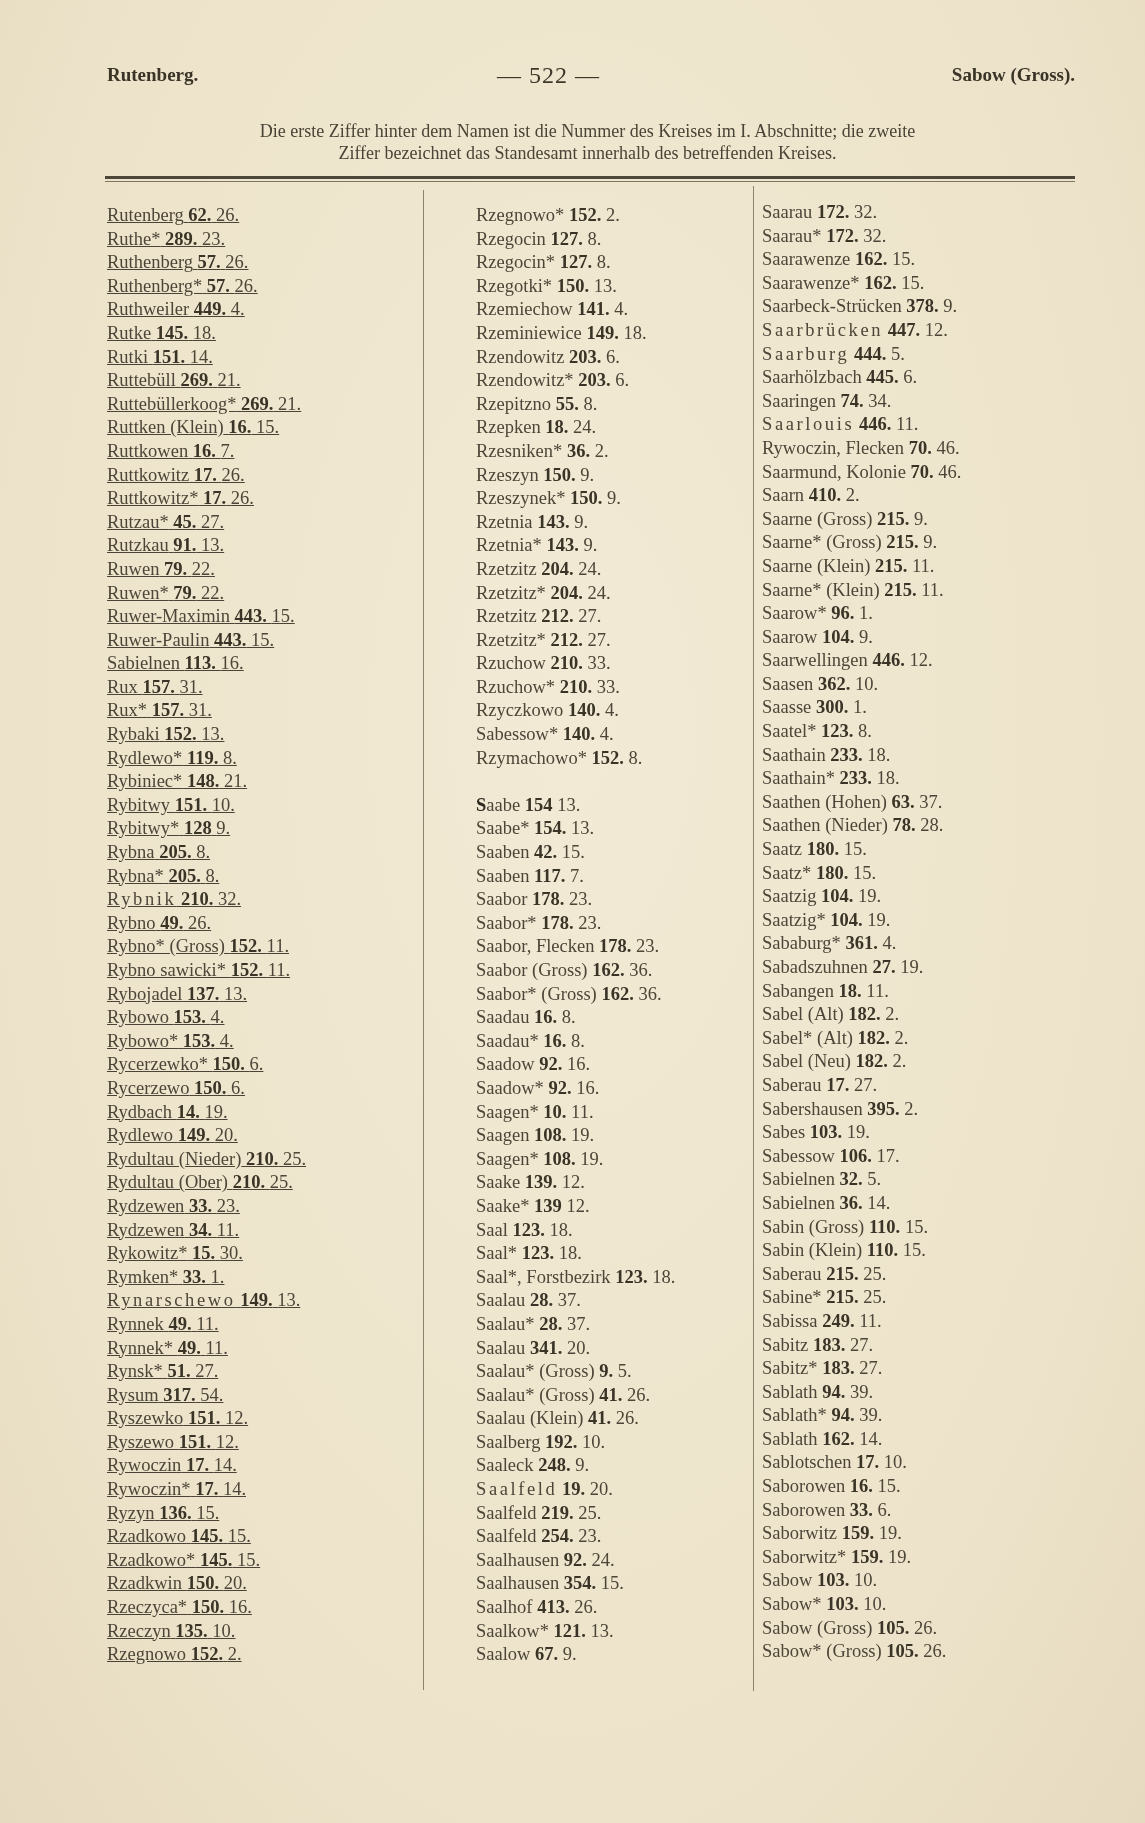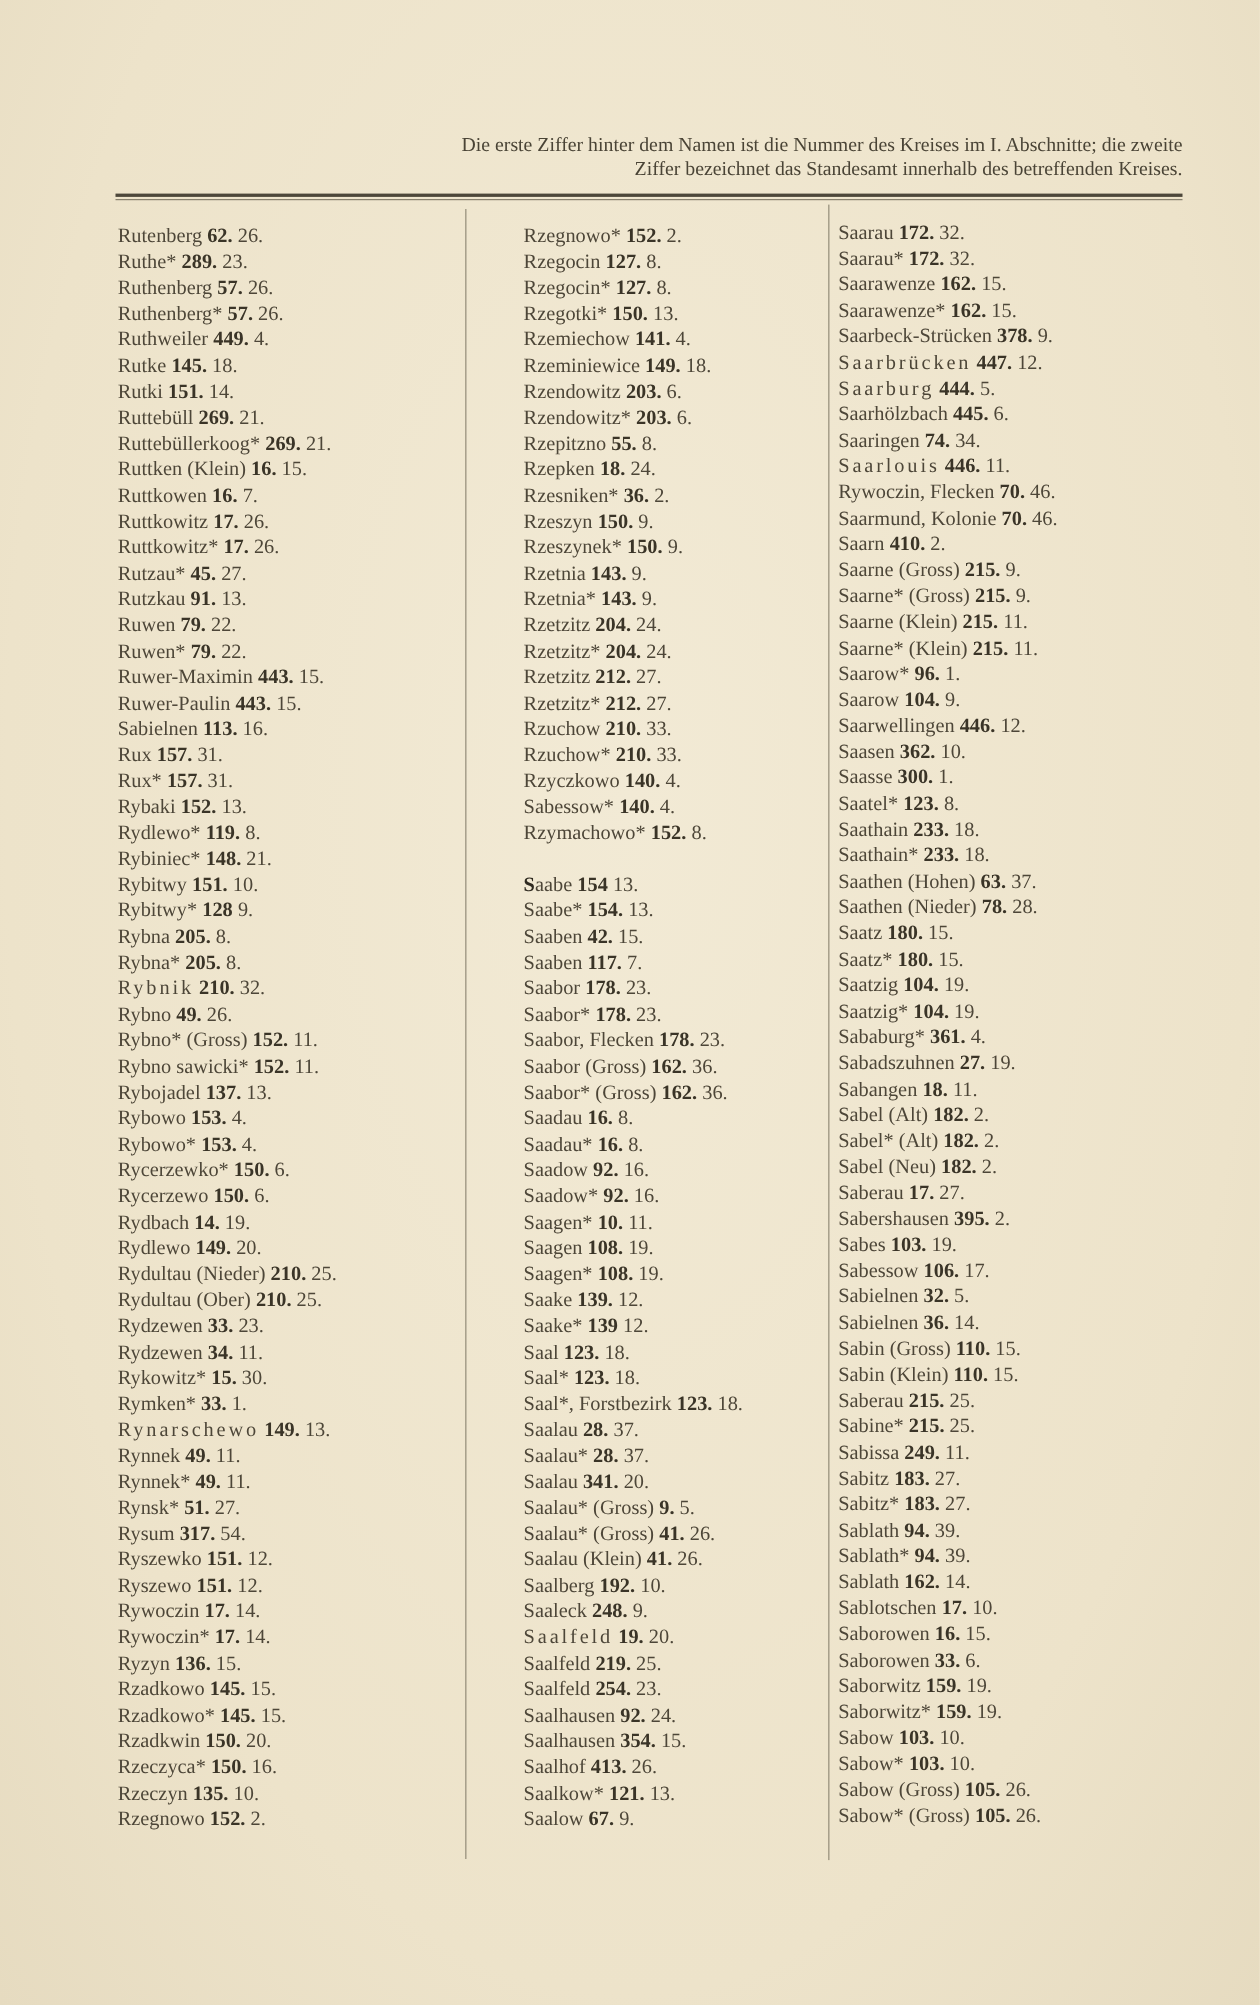--- a/index.html
+++ b/index.html
@@ -9,50 +9,55 @@
     color: #4a4436;
     font-family: "Liberation Serif", "DejaVu Serif", serif;
     position: relative; overflow: hidden;
   }
   .page { position: absolute; left: 0; top: 0; width: 1145px; height: 1823px;
     background: radial-gradient(ellipse at 50% 40%, #f2ead5 0%, #ede3ca 70%, #e6dbc0 100%); }
   .running-head { position: absolute; top: 64px; left: 107px; right: 70px; height: 30px; }
   .rh-left { position: absolute; left: 0; top: 0; font-size: 19px; font-weight: bold; color: #3a3427; }
   .rh-center { position: absolute; left: 390px; top: -2px; font-size: 24px; color: #3e382b; letter-spacing: 1px; }
   .rh-right { position: absolute; right: 0; top: 0; font-size: 19px; font-weight: bold; color: #3a3427; }
-  .note { position: absolute; top: 120px; left: 100px; width: 975px; text-align: right;
+  .note { position: absolute; top: 120px; left: 100px; width: 975px; text-align: center;
     font-size: 18px; line-height: 22px; color: #4a4436; }
   .rule-thick { position: absolute; top: 176px; left: 105px; width: 970px; height: 3px; background: #4d473a; }
   .rule-thin { position: absolute; top: 181px; left: 105px; width: 970px; height: 1px; background: #7d7664; }
   .divider { position: absolute; width: 1px; background: #8a8370; }
   .col { position: absolute; top: 204px; }
   .entry { height: 23.6px; line-height: 23.6px; font-size: 18.5px; white-space: nowrap; color: #4d4638; }
   .entry .num1 { font-weight: bold; color: #3a3427; }
   .entry.spaced .name { letter-spacing: 2.6px; }
   .gap { height: 23.6px; }
   .initial { font-weight: bold; color: #2f2a20; }
 </style>
 </head>
 <body>
 
 <div class="page">
 
+  <div class="running-head">
+    <span class="rh-left">Rutenberg.</span>
+    <span class="rh-center">— 522 —</span>
+    <span class="rh-right">Sabow (Gross).</span>
+  </div>
 
   <div class="note">
     <div>Die erste Ziffer hinter dem Namen ist die Nummer des Kreises im I. Abschnitte; die zweite</div>
     <div>Ziffer bezeichnet das Standesamt innerhalb des betreffenden Kreises.</div>
   </div>
 
   <div class="rule-thick"></div>
   <div class="rule-thin"></div>
 
   <div class="divider" style="left:423px; top:190px; height:1500px;"></div>
   <div class="divider" style="left:753px; top:186px; height:1505px;"></div>
 
-  <div class="col" style="left:107px;">
+  <div class="col" style="left:107px;text-decoration:underline;">
       <div class="entry"><span class="name">Rutenberg</span> <span class="num1">62.</span> <span class="num2">26.</span></div>
       <div class="entry"><span class="name">Ruthe*</span> <span class="num1">289.</span> <span class="num2">23.</span></div>
       <div class="entry"><span class="name">Ruthenberg</span> <span class="num1">57.</span> <span class="num2">26.</span></div>
       <div class="entry"><span class="name">Ruthenberg*</span> <span class="num1">57.</span> <span class="num2">26.</span></div>
       <div class="entry"><span class="name">Ruthweiler</span> <span class="num1">449.</span> <span class="num2">4.</span></div>
       <div class="entry"><span class="name">Rutke</span> <span class="num1">145.</span> <span class="num2">18.</span></div>
       <div class="entry"><span class="name">Rutki</span> <span class="num1">151.</span> <span class="num2">14.</span></div>
       <div class="entry"><span class="name">Ruttebüll</span> <span class="num1">269.</span> <span class="num2">21.</span></div>
       <div class="entry"><span class="name">Ruttebüllerkoog*</span> <span class="num1">269.</span> <span class="num2">21.</span></div>
       <div class="entry"><span class="name">Ruttken (Klein)</span> <span class="num1">16.</span> <span class="num2">15.</span></div>

